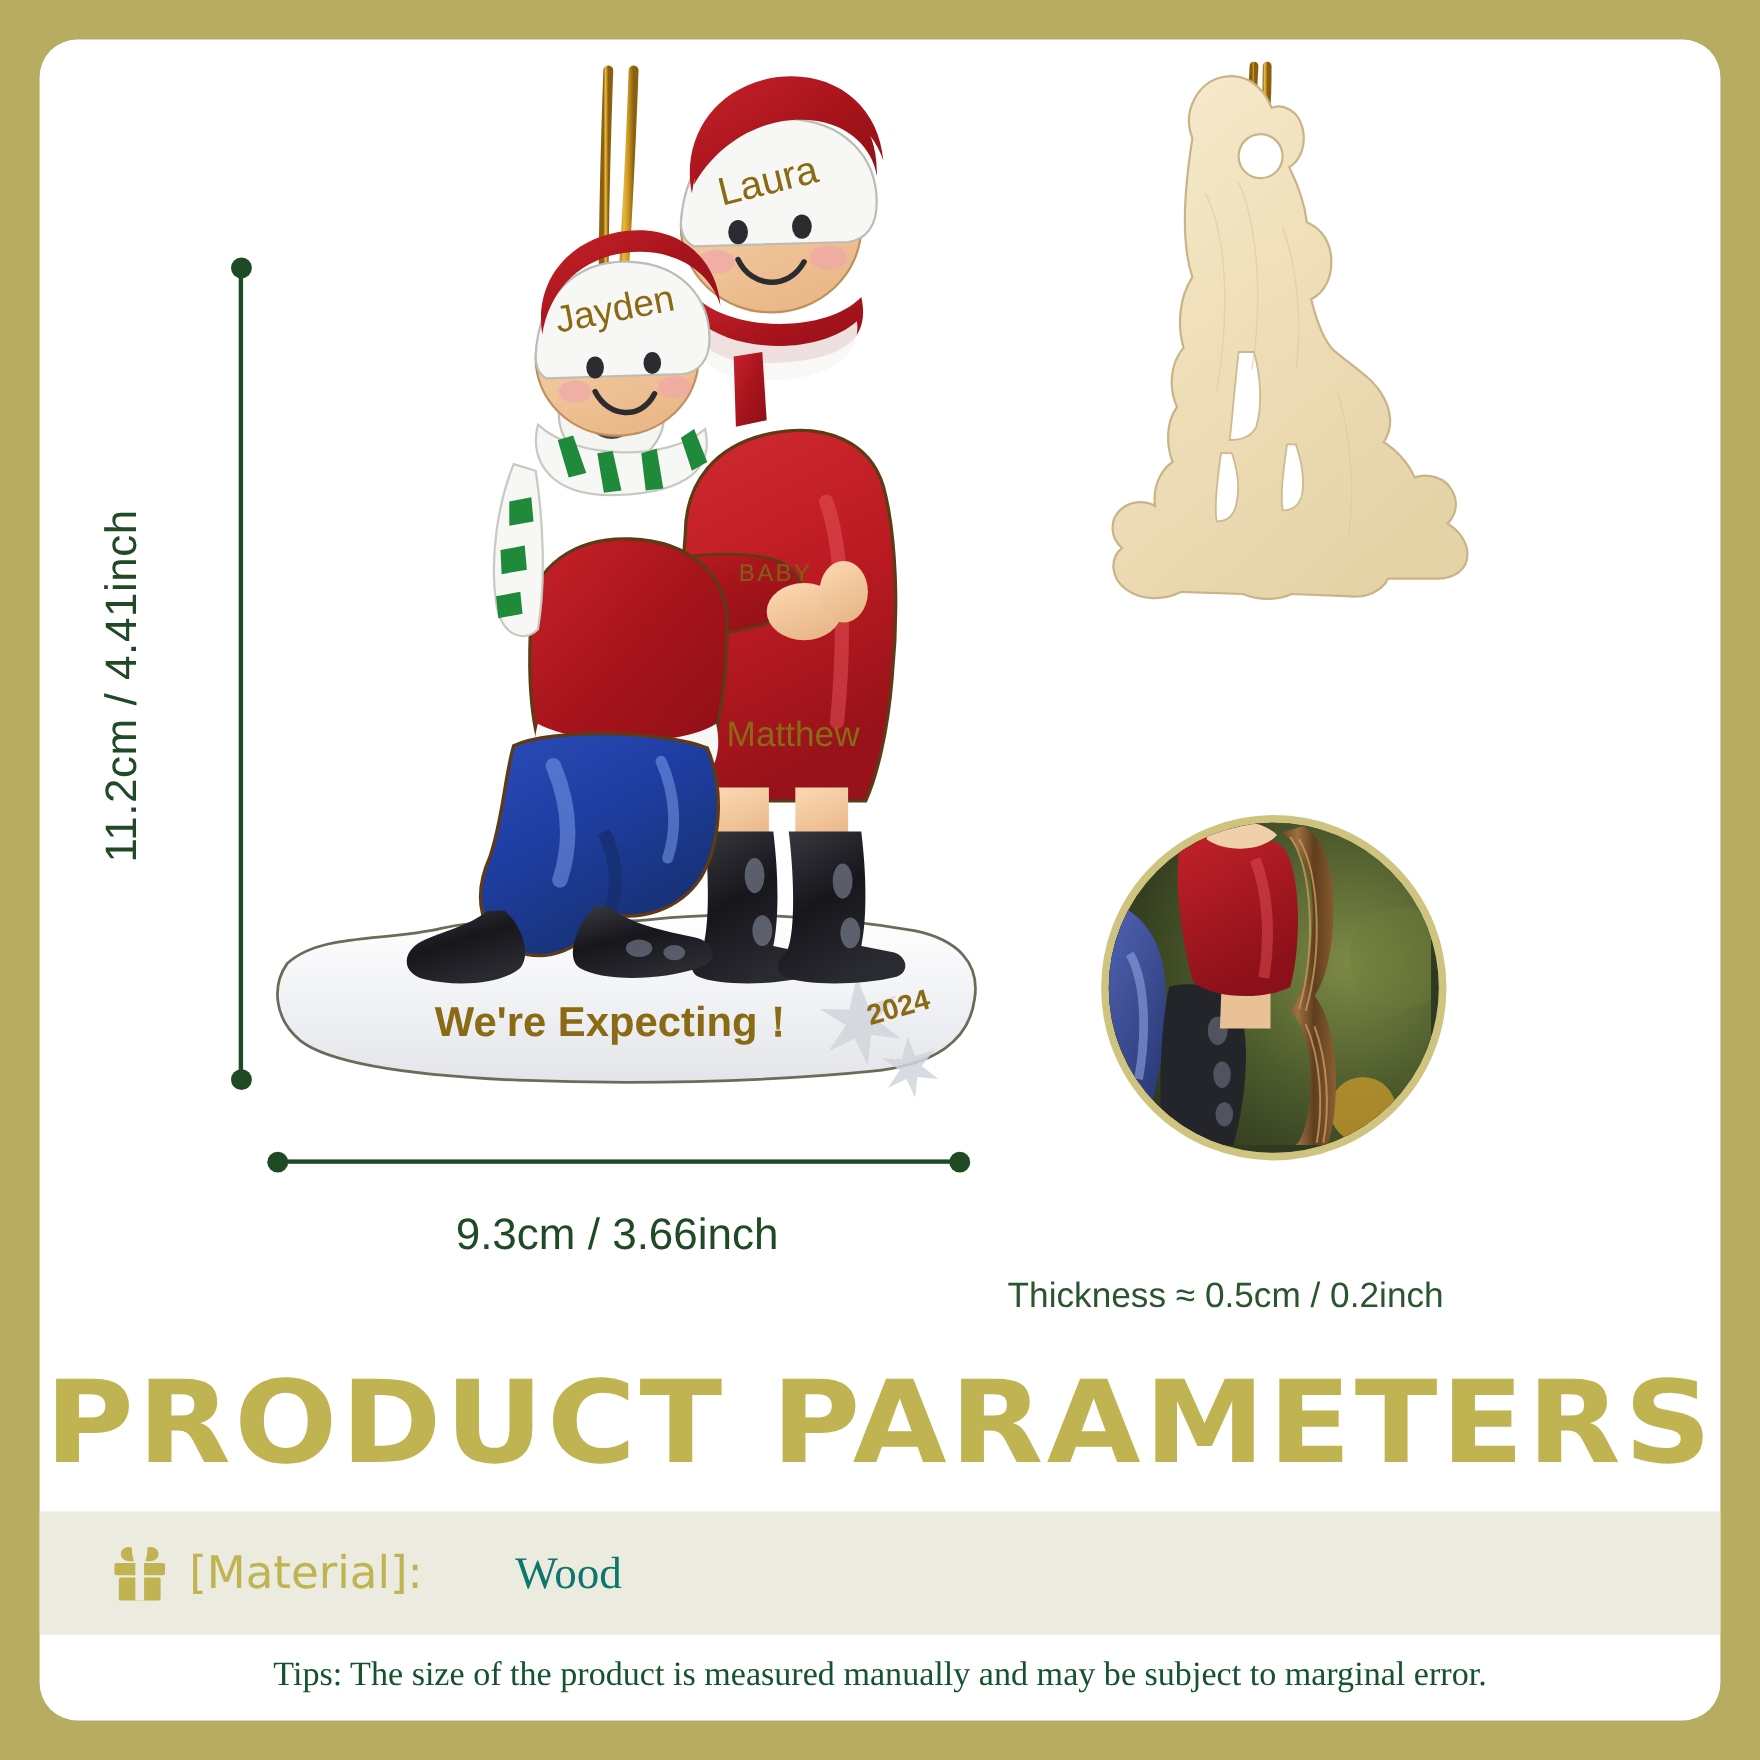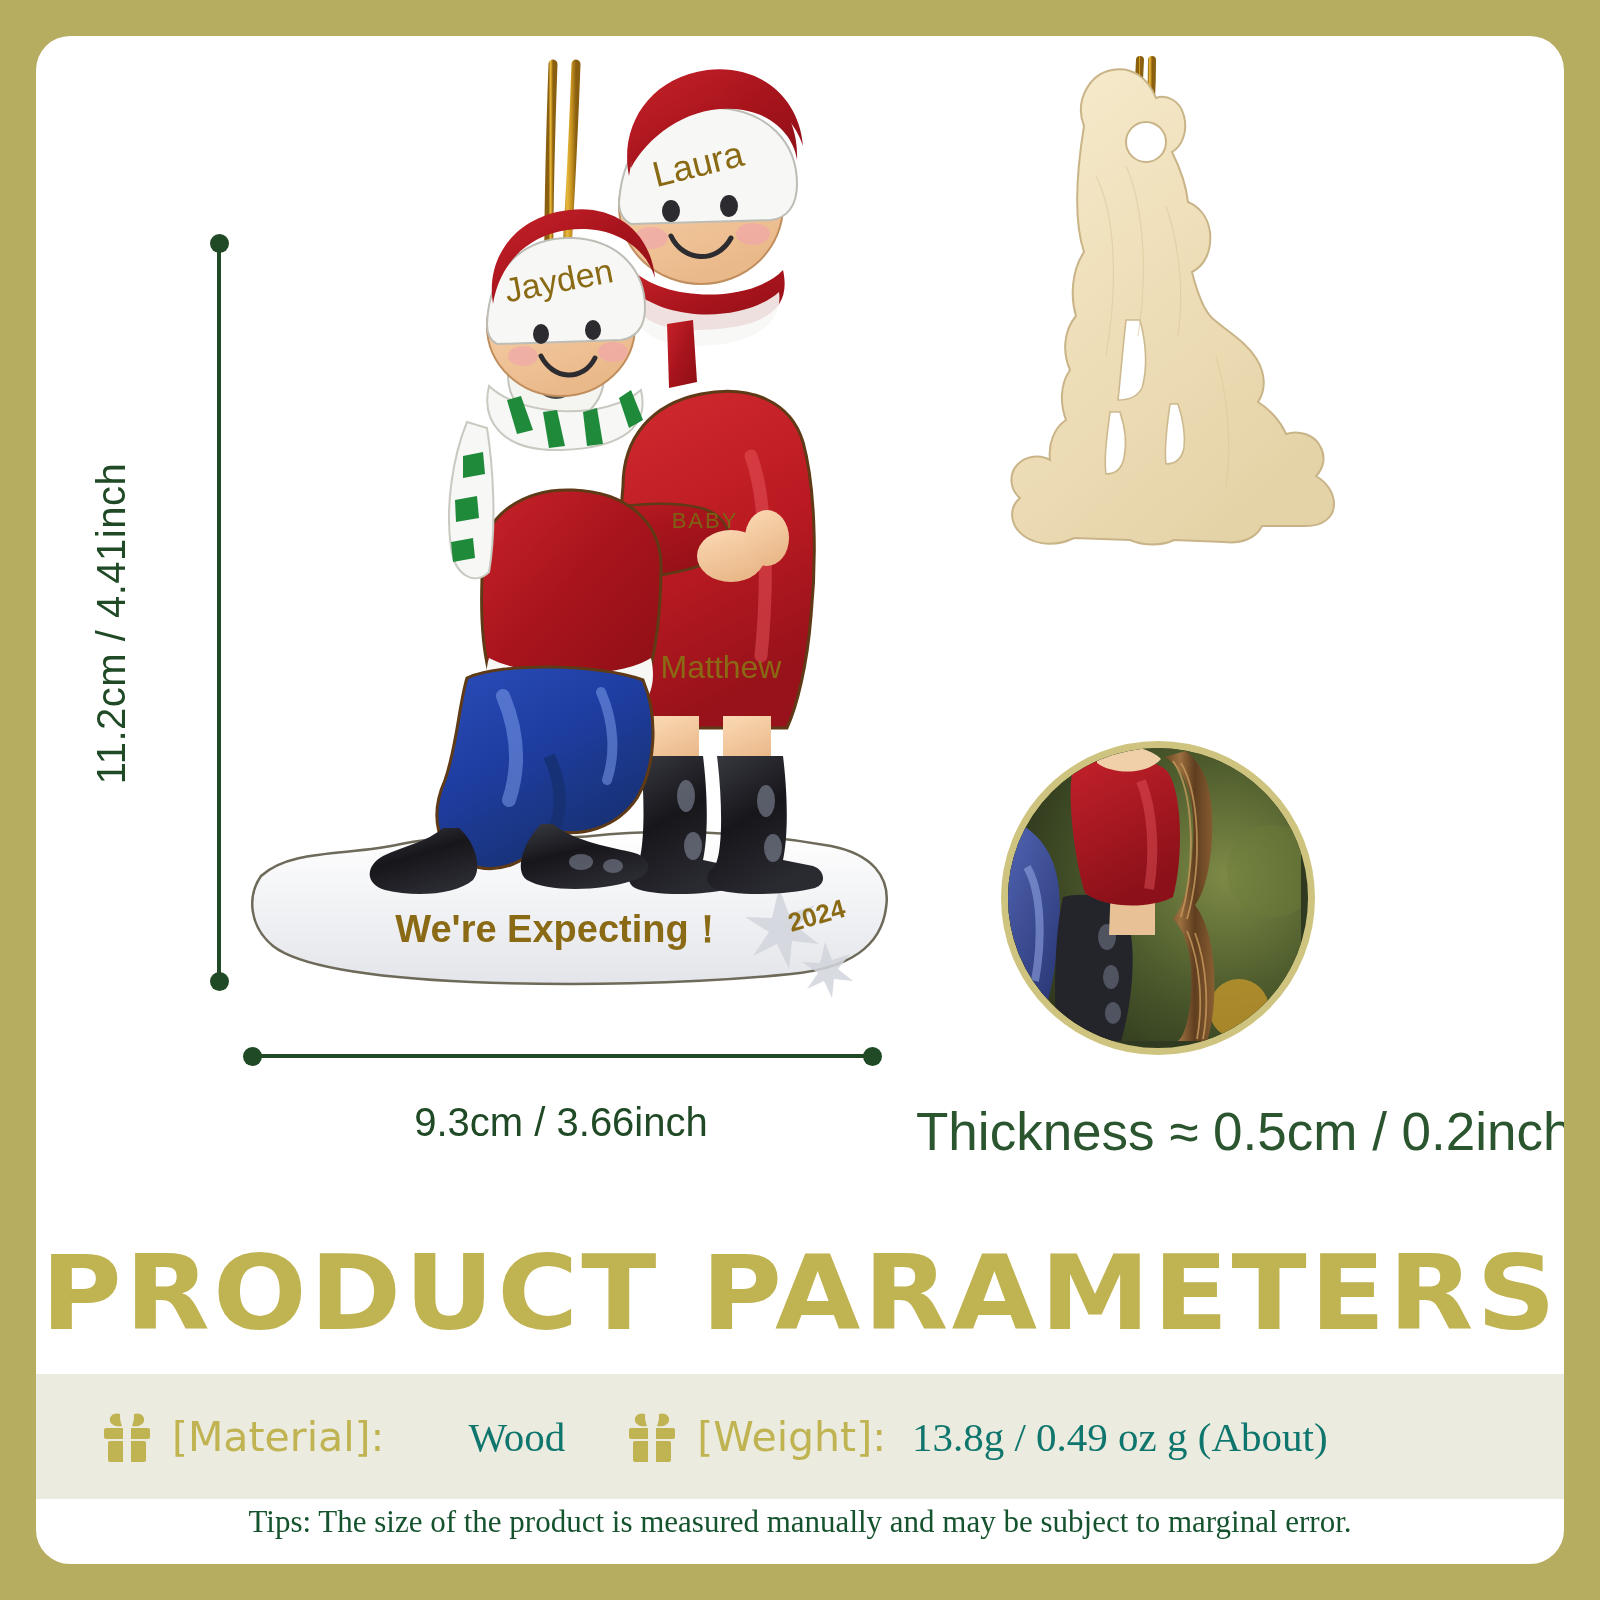--- a/index.html
+++ b/index.html
@@ -72,37 +72,37 @@
   .thick-circle{
     position:absolute;left:965px;top:705px;width:300px;height:300px;
     border-radius:50%;
     border:7px solid #cfc47f;
     overflow:hidden;
     background:#2f3a20;
   }
   .thick-circle .photo{position:absolute;left:-7px;top:-7px;width:300px;height:300px;}
   .thick-circle svg{width:100%;height:100%;display:block;}
   .thick-label{
-    position:absolute;left:880px;top:1065px;width:540px;text-align:left;
-    color:#2b552f;font-size:53px;white-space:nowrap;
+    position:absolute;left:880px;top:1123px;width:540px;text-align:left;
+    color:#2b552f;font-size:32px;white-space:nowrap;
   }
 
   
   .pp-title{
     position:absolute;left:0px;top:1196px;width:1528px;text-align:center;
     color:#c0b352;
     font-family:"DejaVu Sans", sans-serif;
     font-weight:bold;
     font-size:104px;
     letter-spacing:3px;
     transform:scaleX(1.06);
   }
 
   .param-bar{
-    position:absolute;left:0px;top:1338px;width:1528px;height:125px;
+    position:absolute;left:0px;top:1338px;width:1528px;height:112px;
     background:#ecebdf;
     display:flex;align-items:flex-start;
   }
   .param-cell{display:flex;align-items:center;height:100%;}
   .param-cell.first{padding-left:64px;}
   .param-cell.second{padding-left:60px;}
   .gift-icon{width:54px;height:54px;flex:0 0 auto;margin-right:18px;}
   .gift-icon svg{width:100%;height:100%;display:block;}
   .param-key{
     color:#c0b352;font-size:41px;white-space:nowrap;
@@ -442,31 +442,18 @@
             <path d="M20 4 C14 2 9 6 10 11 C11 15 16 17 22 16 C20 12 20 7 20 4 Z"></path>
             <path d="M34 4 C40 2 45 6 44 11 C43 15 38 17 32 16 C34 12 34 7 34 4 Z"></path>
             <rect x="4" y="18" width="46" height="11" rx="2"></rect>
             <rect x="8" y="31" width="38" height="21" rx="2"></rect>
             <rect x="23" y="16" width="8" height="36" fill="#ecebdf"></rect>
           </svg>
         </span>
         <span class="param-key">[Material]:</span>
         <span class="param-val">Wood</span>
       </div>
-      <div class="param-cell second">
-        <span class="gift-icon">
-          <svg viewBox="0 0 54 54" xmlns="http://www.w3.org/2000/svg" fill="#c0b352">
-            <path d="M20 4 C14 2 9 6 10 11 C11 15 16 17 22 16 C20 12 20 7 20 4 Z"></path>
-            <path d="M34 4 C40 2 45 6 44 11 C43 15 38 17 32 16 C34 12 34 7 34 4 Z"></path>
-            <rect x="4" y="18" width="46" height="11" rx="2"></rect>
-            <rect x="8" y="31" width="38" height="21" rx="2"></rect>
-            <rect x="23" y="16" width="8" height="36" fill="#ecebdf"></rect>
-          </svg>
-        </span>
-        <span class="param-key">[Weight]:</span>
-        <span class="param-val tight">13.8g / 0.49 oz g (About)</span>
-      </div>
     </div>
 
     <div class="tips">Tips: The size of the product is measured manually and may be subject to marginal error.</div>
 
   </div>
 </div>
 
 </body></html>

